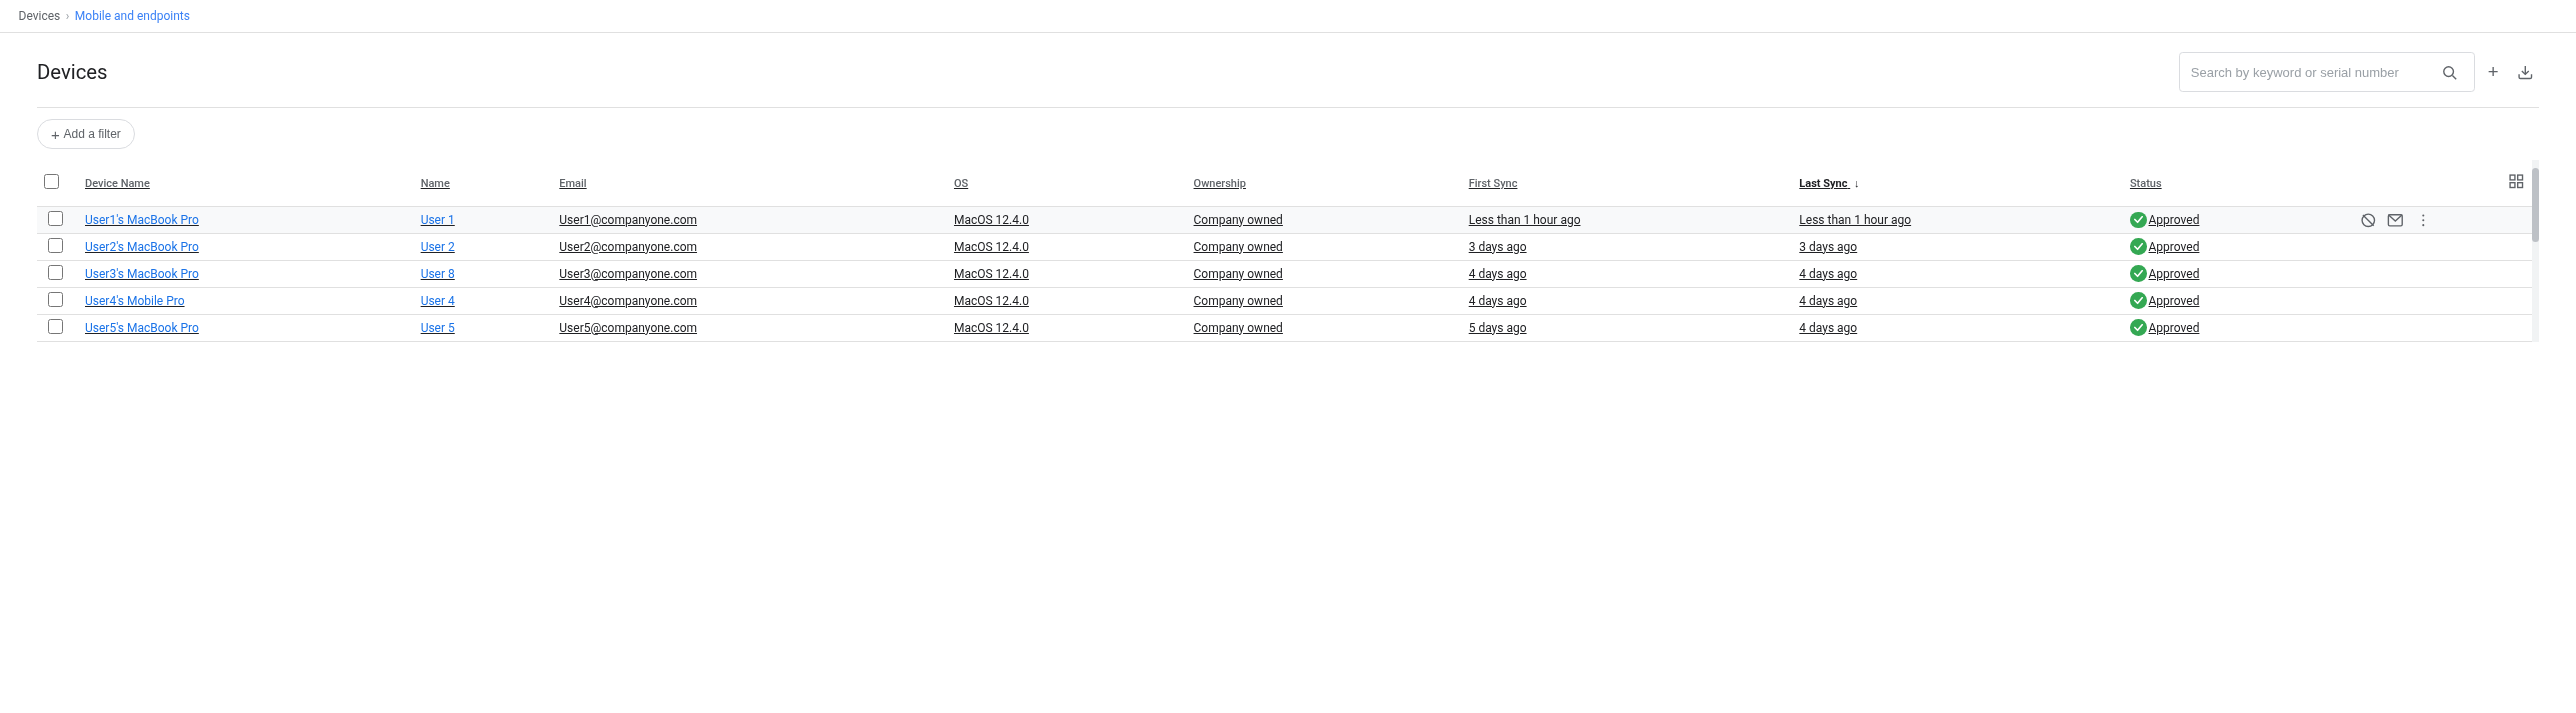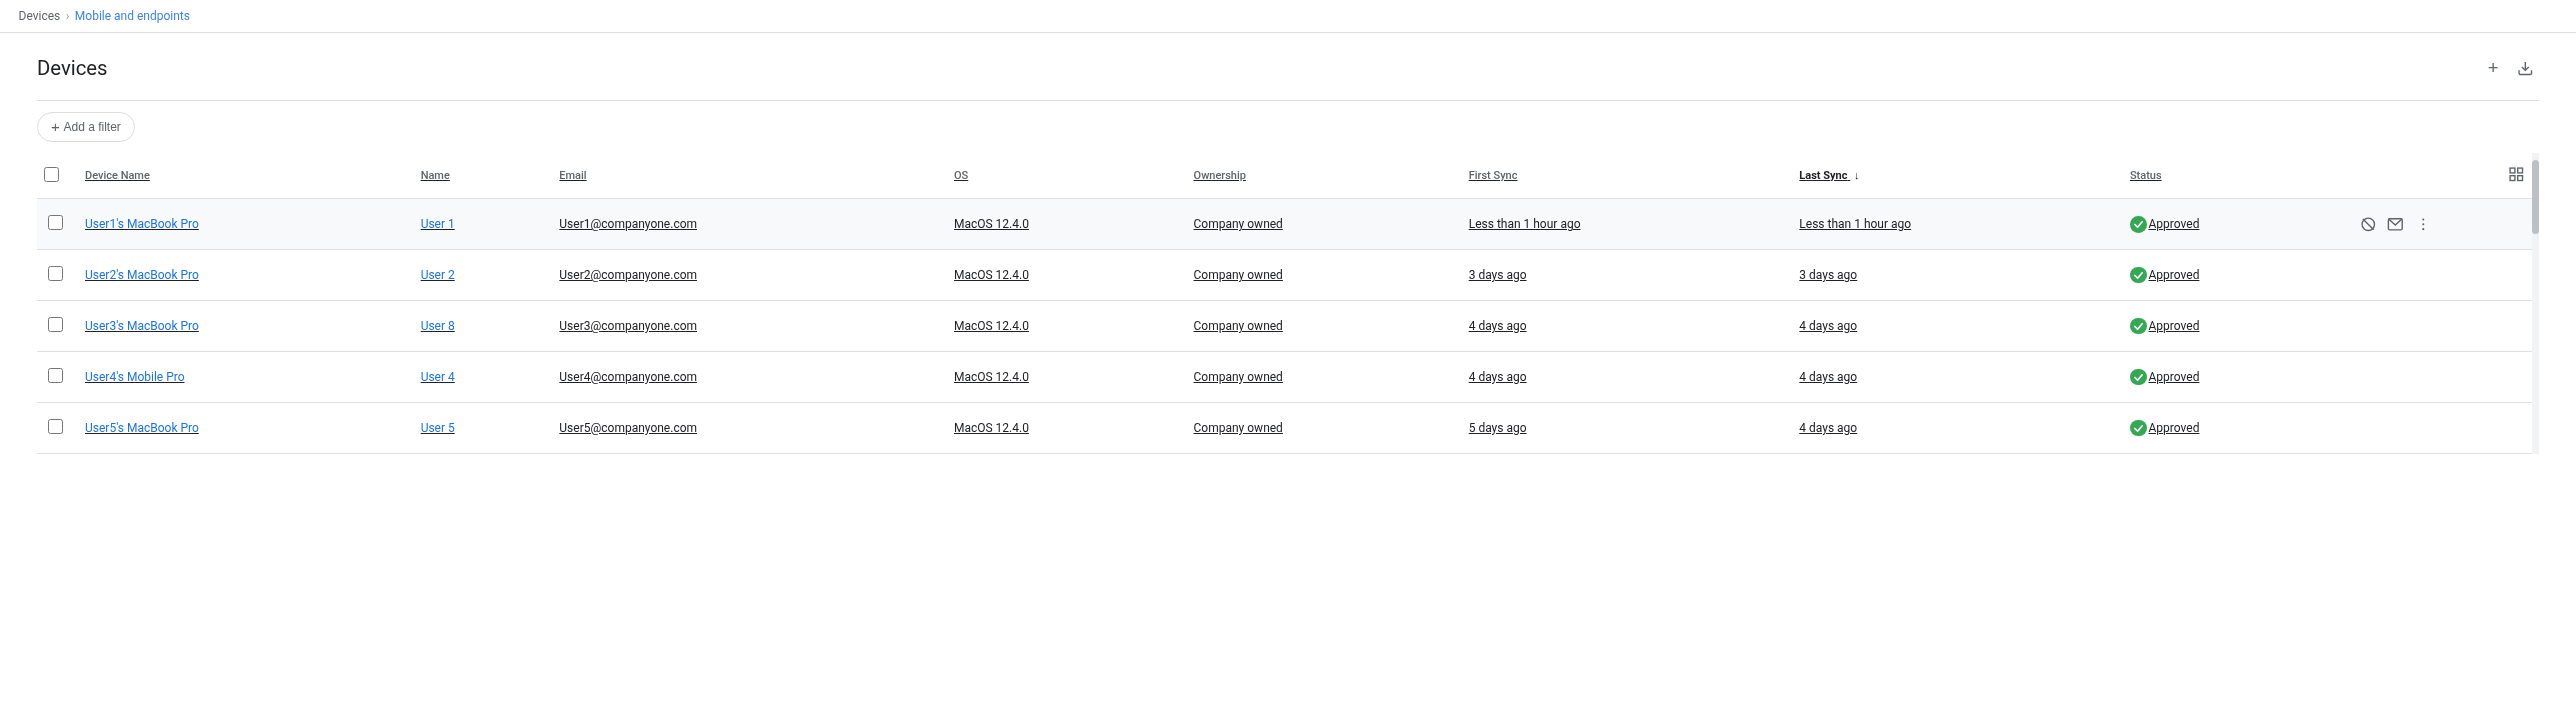--- a/index.html
+++ b/index.html
@@ -122,21 +122,21 @@
       color: #5f6368;
       font-size: 11px;
       white-space: nowrap;
     }
     .devices-table th.sortable {
       cursor: pointer;
       color: #202124;
       font-weight: 700;
     }
     .devices-table td {
-      padding: 13px 11px;
+      padding: 1px 11px;
       color: #202124;
       font-size: 12px;
       vertical-align: middle;
     }
     .devices-table tbody tr {
       border-bottom: 0.9px solid #e0e0e0;
     }
     .devices-table tbody tr:first-child { background: #f8f9fa; }
 
     .checkbox-cell {
@@ -242,20 +242,29 @@
   <span class="breadcrumb-link">Devices</span>
   <span class="breadcrumb-sep">›</span>
   <span class="breadcrumb-current">Mobile and endpoints</span>
 </div>
 
 <div class="main-content">
 
   <div class="page-header">
     <h1 class="page-title">Devices</h1>
     <div class="header-actions">
+      <div class="search-container">
+        <input type="text" class="search-input" placeholder="Search by keyword or serial number" style="">
+        <button class="icon-btn">
+          <svg width="16.6" height="16.6" viewBox="0 0 24 24" fill="none" stroke="#5f6368" stroke-width="2">
+            <circle cx="11" cy="11" r="7"></circle>
+            <line x1="16.5" y1="16.5" x2="22" y2="22"></line>
+          </svg>
+        </button>
+      </div>
       <button class="icon-btn" style="font-size:18.5px; font-weight:300; color:#5f6368;">
         <span>+</span>
       </button>
       <button class="icon-btn">
         <svg width="16.6" height="16.6" viewBox="0 0 24 24" fill="none" stroke="#5f6368" stroke-width="2">
           <path d="M21 15v4a2 2 0 0 1-2 2H5a2 2 0 0 1-2-2v-4"></path>
           <polyline points="7 10 12 15 17 10"></polyline>
           <line x1="12" y1="15" x2="12" y2="3"></line>
         </svg>
       </button>

